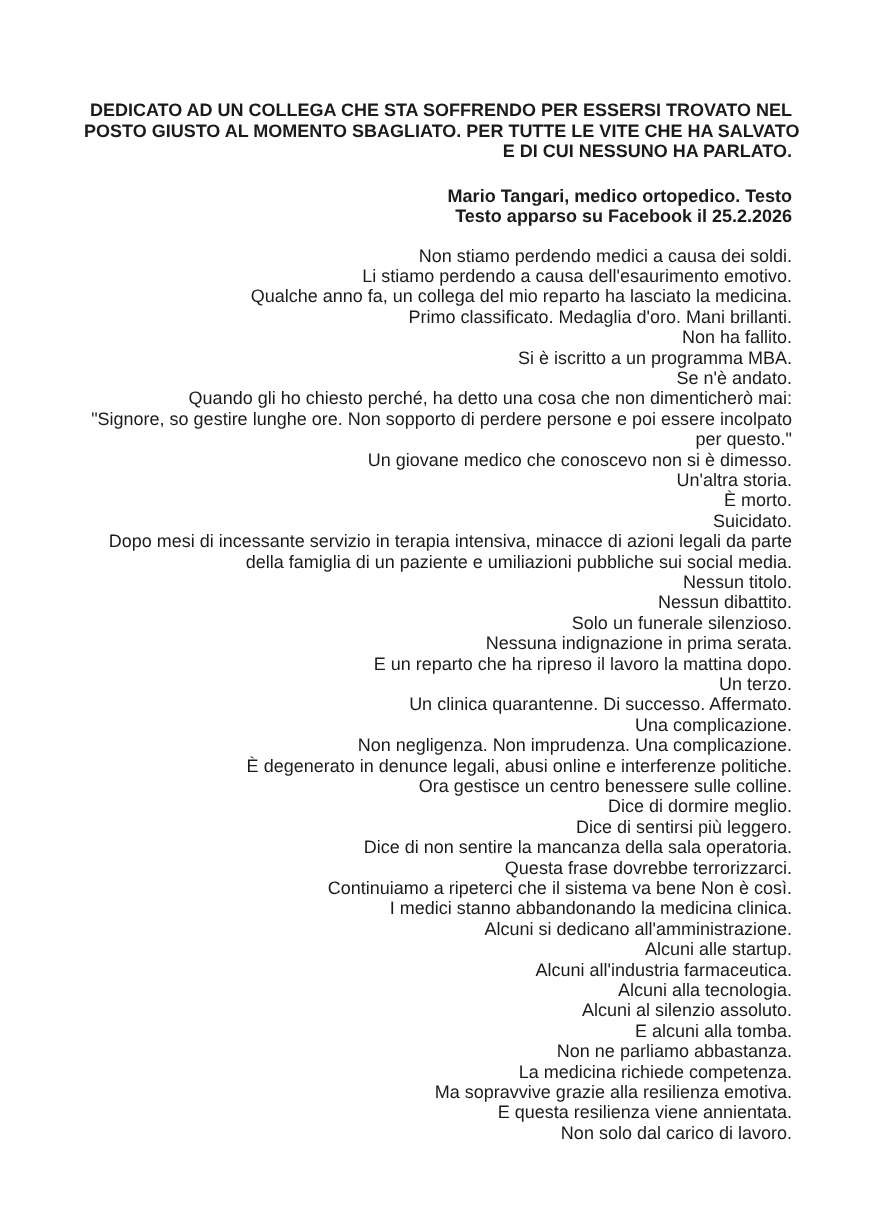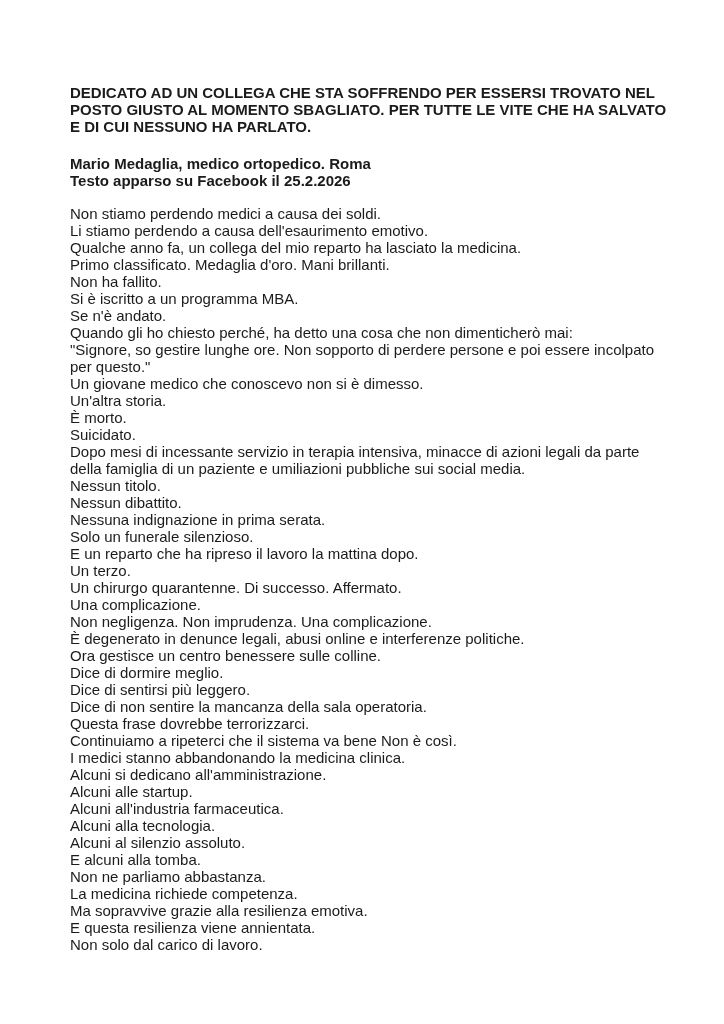--- a/index.html
+++ b/index.html
@@ -8,20 +8,21 @@
     background: #ffffff;
   }
   .page {
     position: relative;
     width: 724px;
     height: 1024px;
     background: #ffffff;
     overflow: hidden;
     font-family: "Liberation Sans", sans-serif;
     color: #1b1b1b;
+    text-align: right;
     -webkit-font-smoothing: antialiased;
   }
   .content {
     position: absolute;
     left: 70px;
     top: 84px;
     width: 590px;
   }
   .title-block {
     font-weight: bold;
@@ -49,21 +50,21 @@
 <div class="page">
   <div class="content">
 
     <div class="title-block">
         <div class="line">DEDICATO AD UN COLLEGA CHE STA SOFFRENDO PER ESSERSI TROVATO NEL</div>
         <div class="line">POSTO GIUSTO AL MOMENTO SBAGLIATO. PER TUTTE LE VITE CHE HA SALVATO</div>
         <div class="line">E DI CUI NESSUNO HA PARLATO.</div>
       </div>
 
     <div class="author-block">
-        <div class="line">Mario Medaglia, medico ortopedico. Roma</div>
+        <div class="line">Mario Tangari, medico ortopedico. Testo</div>
         <div class="line">Testo apparso su Facebook il 25.2.2026</div>
       </div>
 
     <div class="body-block">
         <div class="line">Non stiamo perdendo medici a causa dei soldi.</div>
         <div class="line">Li stiamo perdendo a causa dell'esaurimento emotivo.</div>
         <div class="line">Qualche anno fa, un collega del mio reparto ha lasciato la medicina.</div>
         <div class="line">Primo classificato. Medaglia d'oro. Mani brillanti.</div>
         <div class="line">Non ha fallito.</div>
         <div class="line">Si è iscritto a un programma MBA.</div>
@@ -72,25 +73,25 @@
         <div class="line">"Signore, so gestire lunghe ore. Non sopporto di perdere persone e poi essere incolpato</div>
         <div class="line">per questo."</div>
         <div class="line">Un giovane medico che conoscevo non si è dimesso.</div>
         <div class="line">Un'altra storia.</div>
         <div class="line">È morto.</div>
         <div class="line">Suicidato.</div>
         <div class="line">Dopo mesi di incessante servizio in terapia intensiva, minacce di azioni legali da parte</div>
         <div class="line">della famiglia di un paziente e umiliazioni pubbliche sui social media.</div>
         <div class="line">Nessun titolo.</div>
         <div class="line">Nessun dibattito.</div>
+        <div class="line">Solo un funerale silenzioso.</div>
         <div class="line">Nessuna indignazione in prima serata.</div>
-        <div class="line">Solo un funerale silenzioso.</div>
         <div class="line">E un reparto che ha ripreso il lavoro la mattina dopo.</div>
         <div class="line">Un terzo.</div>
-        <div class="line">Un chirurgo quarantenne. Di successo. Affermato.</div>
+        <div class="line">Un clinica quarantenne. Di successo. Affermato.</div>
         <div class="line">Una complicazione.</div>
         <div class="line">Non negligenza. Non imprudenza. Una complicazione.</div>
         <div class="line">È degenerato in denunce legali, abusi online e interferenze politiche.</div>
         <div class="line">Ora gestisce un centro benessere sulle colline.</div>
         <div class="line">Dice di dormire meglio.</div>
         <div class="line">Dice di sentirsi più leggero.</div>
         <div class="line">Dice di non sentire la mancanza della sala operatoria.</div>
         <div class="line">Questa frase dovrebbe terrorizzarci.</div>
         <div class="line">Continuiamo a ripeterci che il sistema va bene Non è così.</div>
         <div class="line">I medici stanno abbandonando la medicina clinica.</div>

